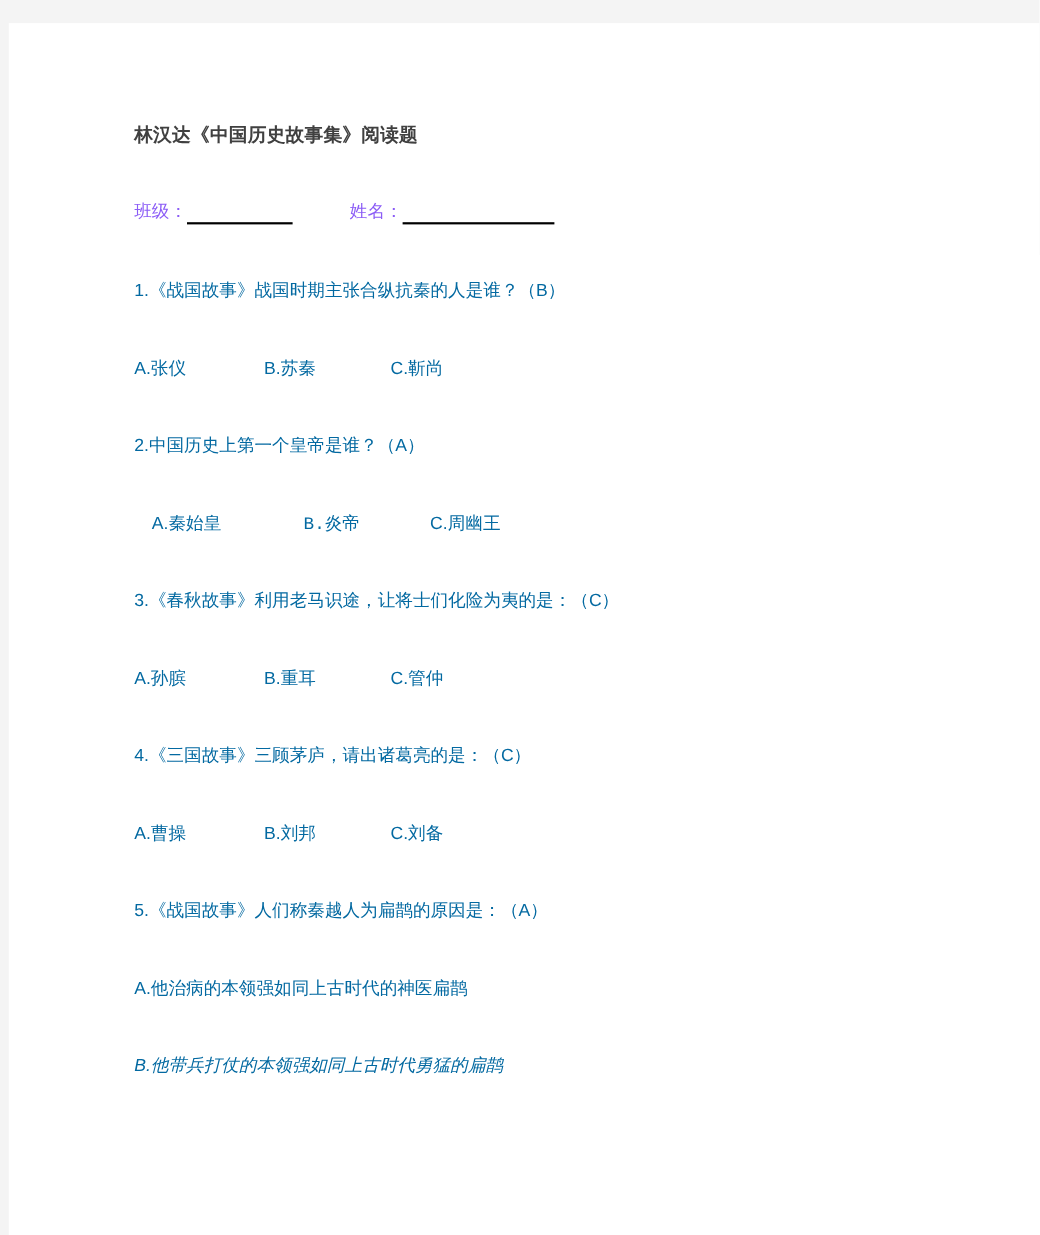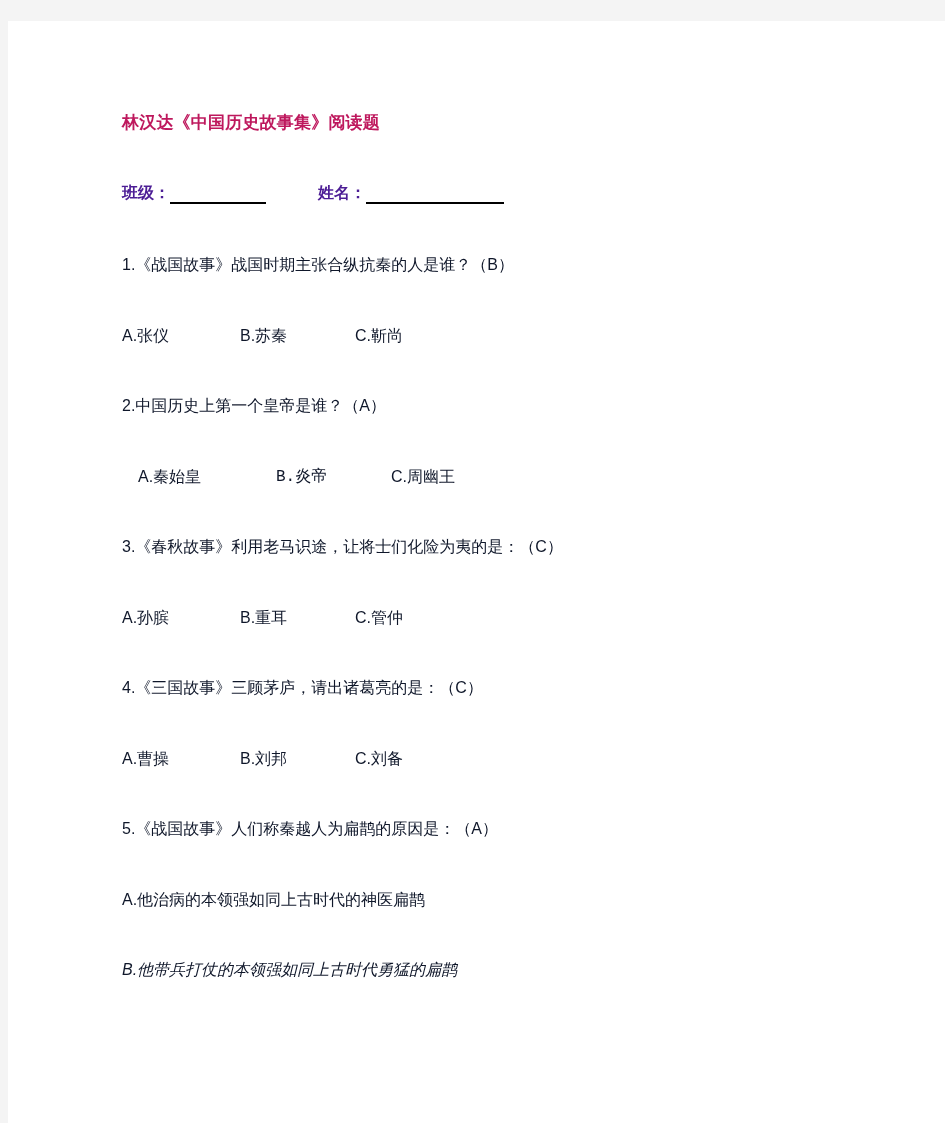--- a/index.html
+++ b/index.html
@@ -32,36 +32,35 @@
     top: 0;
     width: 700px;
   }
 
   .doc-title {
     position: absolute;
     top: 90px;
     left: 0;
     font-size: 17px;
     font-weight: bold;
-    color: #be185d;
+    color: #404040;
     letter-spacing: 0.2px;
     white-space: nowrap;
   }
 
   
   .id-row {
     position: absolute;
     top: 161px;
     left: 0;
     display: flex;
     align-items: flex-start;
     font-size: 16px;
-    color: #4c1d95;
+    color: #8b5cf6;
     white-space: nowrap;
-    font-weight: bold;
   }
   .id-field {
     display: flex;
     align-items: flex-end;
   }
   .id-label {
     font-size: 16px;
     line-height: 22px;
   }
   .id-blank {
@@ -71,21 +70,21 @@
   }
   .id-blank.klass { width: 96px; }
   .id-blank.name  { width: 138px; }
   .id-gap { display: inline-block; width: 52px; }
 
   
   .line {
     position: absolute;
     left: 0;
     font-size: 16px;
-    color: #0f172a;
+    color: #0369a1;
     line-height: 22px;
     white-space: nowrap;
   }
   .q-line { font-weight: normal; }
 
   .opt-row {
     display: flex;
     flex-direction: row;
     align-items: center;
   }

